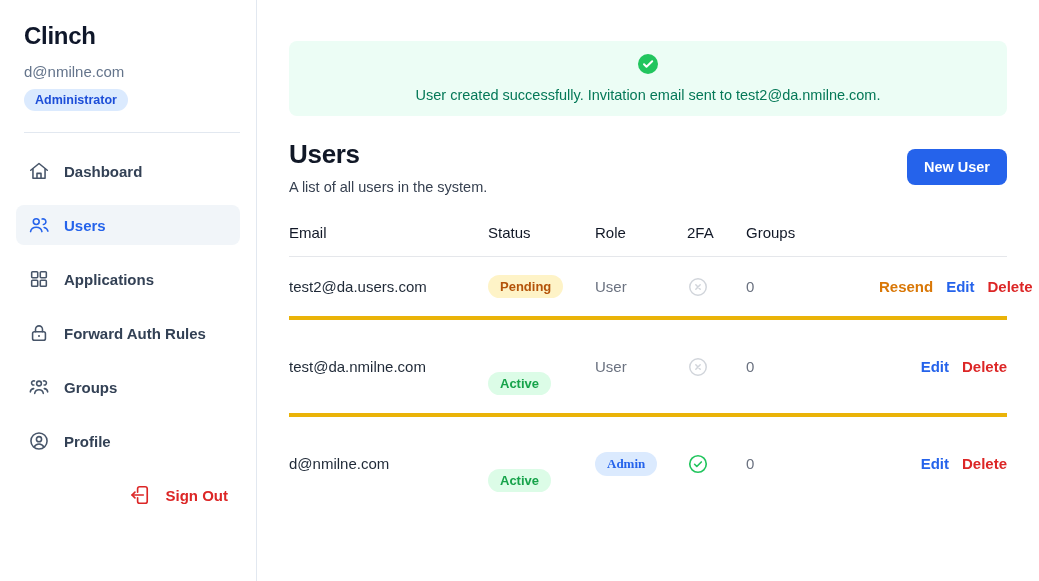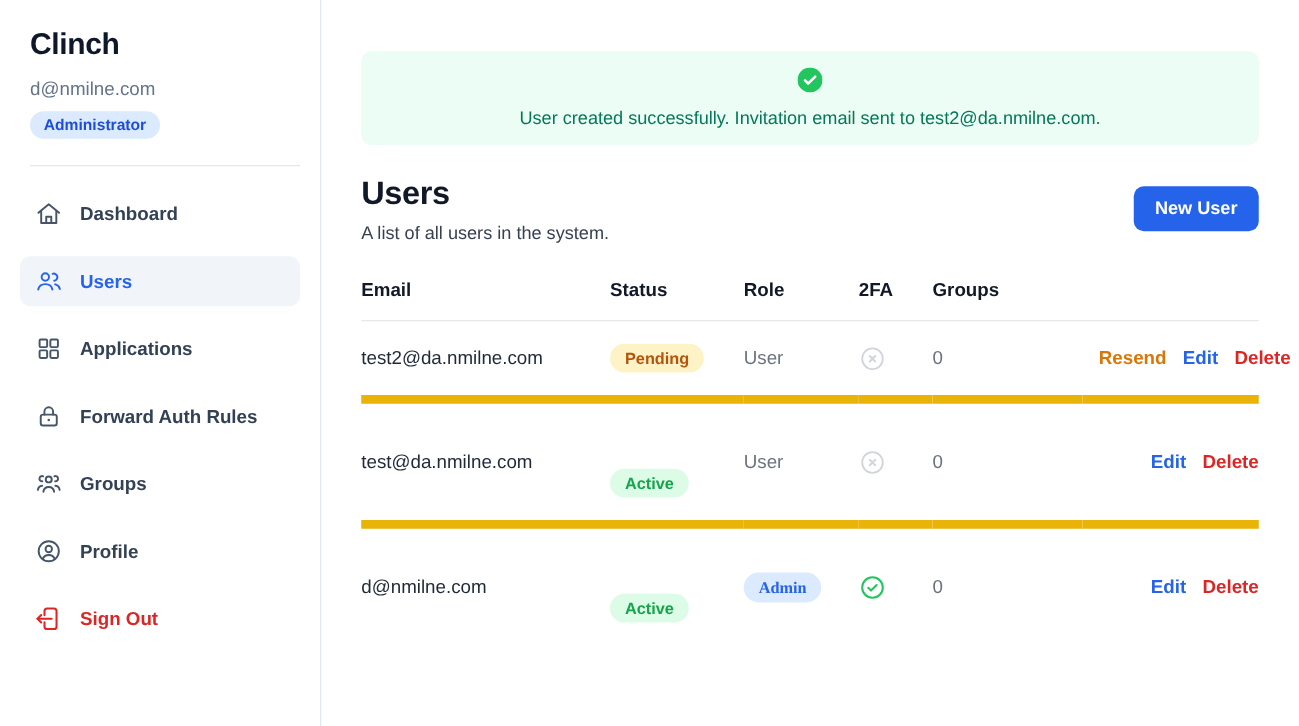--- a/index.html
+++ b/index.html
@@ -40,21 +40,21 @@
     display: flex; align-items: center; gap: 14px;
     padding: 9px 12px; margin-bottom: 14px;
     border-radius: 8px;
     font-size: 15px; font-weight: 600; color: #334155;
     cursor: pointer;
   }
   .nav-item .icon { width: 22px; height: 22px; color: #475569; flex: 0 0 22px; }
   .nav-item .icon svg { width: 22px; height: 22px; display: block; }
   .nav-item.active { background: var(--sidebar-active-bg, #f1f5f9); color: var(--accent, #2563eb); }
   .nav-item.active .icon { color: var(--accent, #2563eb); }
-  .nav-item.danger { color: var(--danger, #dc2626); }
+  .nav-item.danger { color: var(--danger, #dc2626); justify-content: flex-end; }
   .nav-item.danger .icon { color: var(--danger, #dc2626); }
 
   
   .main { flex: 1; padding: 41px 32px 0; }
 
   .banner {
     display: flex; align-items: center; gap: 13px;
     background: var(--banner-bg, #ecfdf5);
     border-radius: 8px;
     padding: 13px 16px;
@@ -72,30 +72,30 @@
     background: var(--accent, #2563eb); color: #ffffff;
     border: none; border-radius: 8px;
     font-family: "Liberation Sans", sans-serif;
     font-size: 14.5px; font-weight: 700;
     padding: 10px 17px; cursor: pointer;
   }
 
   
   table.users { width: 100%; margin-top: 29px; border-collapse: collapse; table-layout: fixed; }
   table.users th {
-    text-align: left; font-size: 15px; font-weight: 700; color: #111827;
+    text-align: left; font-size: 15px; font-weight: 400; color: #111827;
     padding: 0 0 15px 0; border-bottom: 1px solid #e5e7eb;
   }
   table.users th:nth-child(1) { width: 199px; }
   table.users th:nth-child(2) { width: 107px; }
   table.users th:nth-child(3) { width: 92px; }
   table.users th:nth-child(4) { width: 59px; }
   table.users th:nth-child(5) { width: 120px; }
   table.users td { padding: 18px 0; font-size: 15px; vertical-align: middle; }
-  table.users tbody tr:not(:first-child) td { border-top: 7px solid #eab308; }
+  table.users tbody tr:not(:first-child) td { border-top: 4px solid #eab308; }
   td.email-cell { color: #1f2937; }
   .badge {
     display: inline-block; padding: 4px 12px; border-radius: 999px;
     font-size: 13px; font-weight: 600;
   }
   .badge-pending { background: var(--pending-bg, #fef3c7); color: var(--pending-text, #b45309); }
   .badge-active  { background: var(--active-bg, #dcfce7); color: var(--active-text, #16a34a); margin-top: 34px; }
   .badge-admin   { background: var(--admin-bg, #dbeafe); color: var(--admin-text, #2563eb); font-family: Liberation Serif, serif; }
   .role-plain, .groups-cell { color: #6b7280; }
   .twofa-cell svg { display: block; }
@@ -217,21 +217,21 @@
           <th>Email</th>
           <th>Status</th>
           <th>Role</th>
           <th>2FA</th>
           <th>Groups</th>
           <th></th>
         </tr>
     </thead>
     <tbody id="table-body">
         <tr>
-          <td class="email-cell">test2@da.nmilne.com</td>
+          <td class="email-cell">test2@da.users.com</td>
           <td><span class="badge badge-pending">Pending</span></td>
           <td><span class="role-plain">User</span></td>
           <td class="twofa-cell"><span><svg width="22" height="22" viewBox="0 0 24 24" fill="none">
                 <circle cx="12" cy="12" r="9" stroke="var(--twofa-disabled)" stroke-width="1.6"></circle>
                 <path d="M9.6 9.6l4.8 4.8M14.4 9.6l-4.8 4.8" stroke="var(--twofa-disabled)" stroke-width="1.6" stroke-linecap="round"></path>
               </svg></span></td>
           <td class="groups-cell">0</td>
           <td class="actions-cell"><a class="action-link action-resend">Resend</a><a class="action-link action-edit">Edit</a><a class="action-link action-delete">Delete</a></td>
         </tr>
         <tr>

